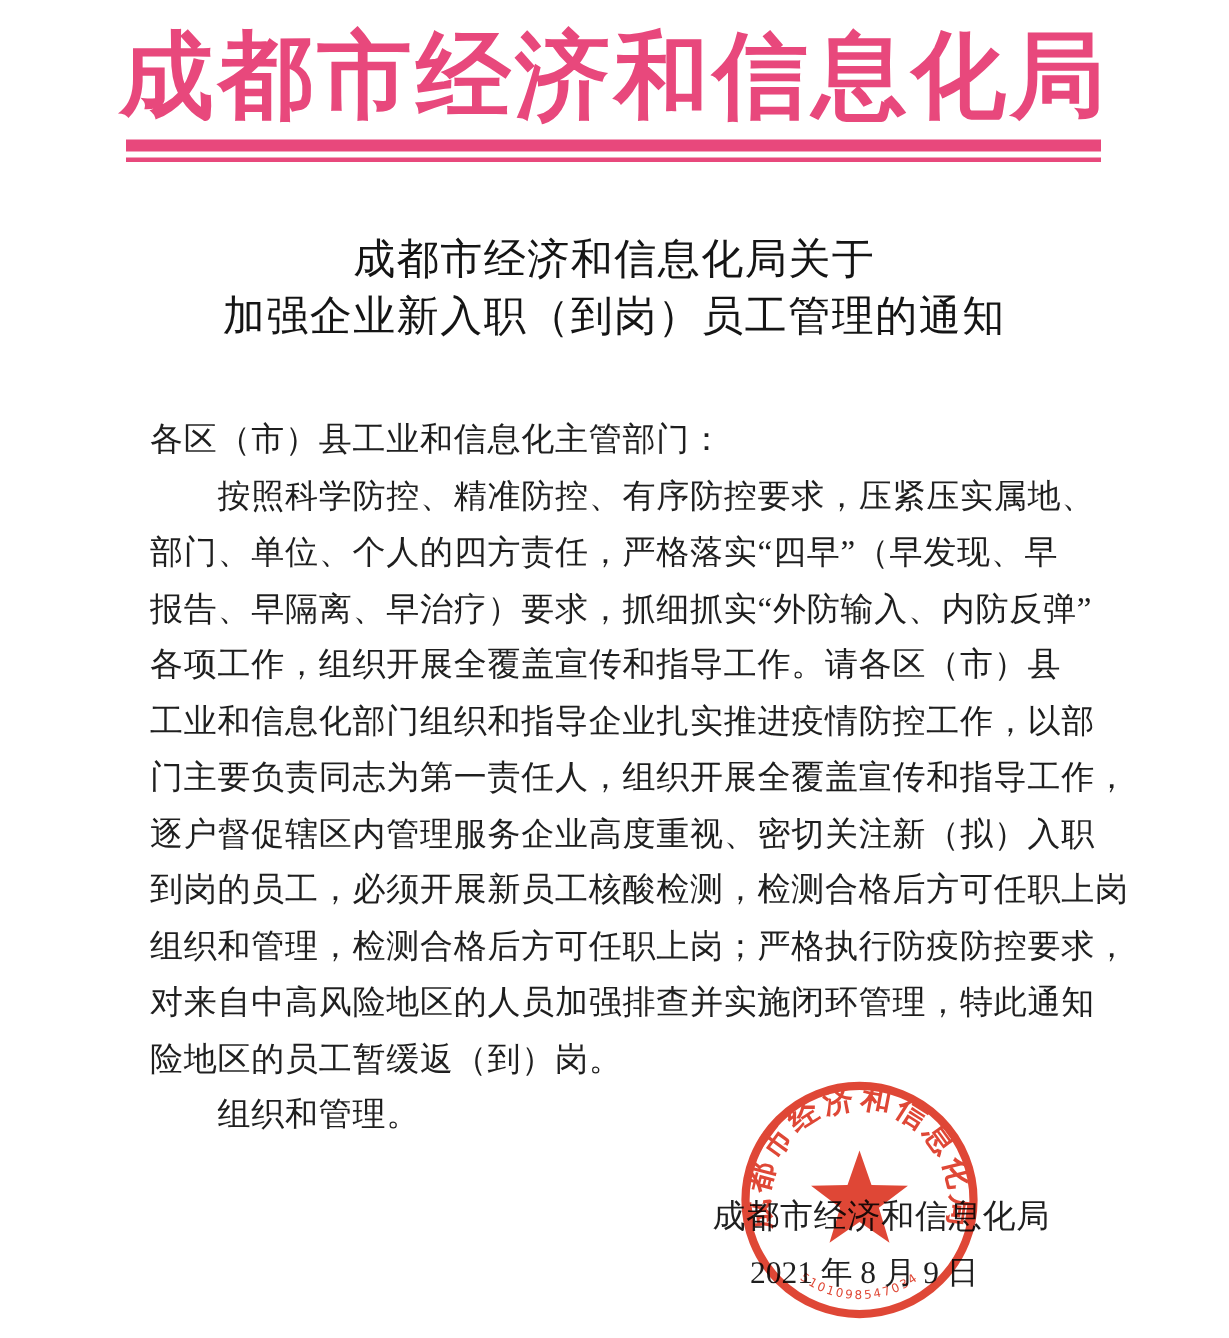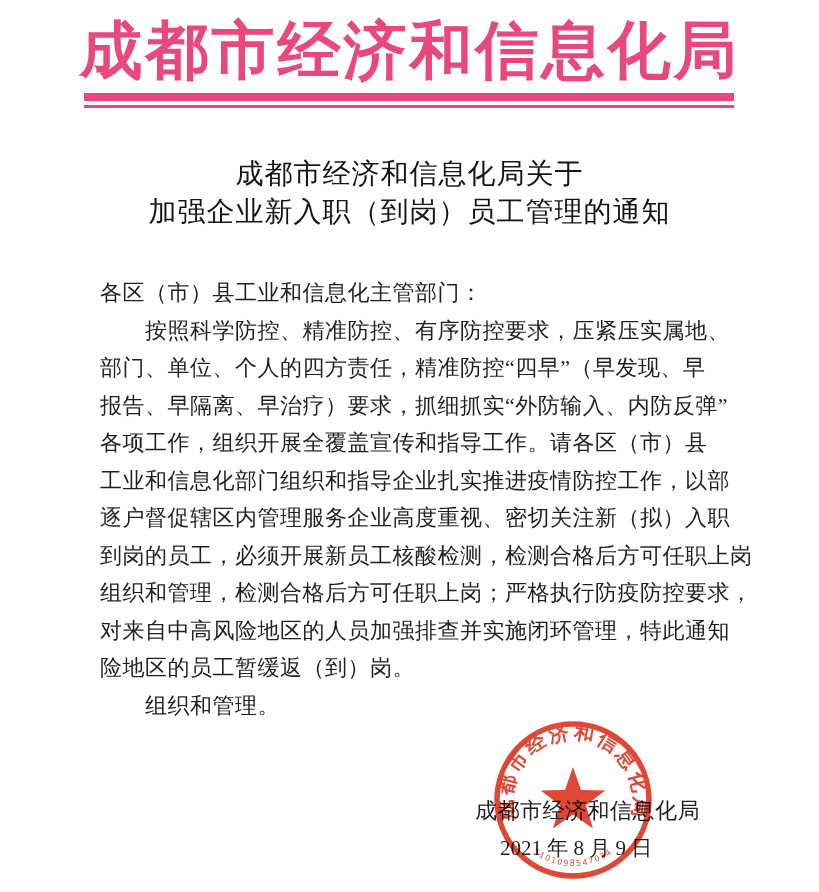--- a/index.html
+++ b/index.html
@@ -97,24 +97,25 @@
   <div class="rule-thin"></div>
 
   <div class="doc-title">
     <div>成都市经济和信息化局关于</div>
     <div>加强企业新入职（到岗）员工管理的通知</div>
   </div>
 
   <div class="body-text">
     <div class="line">各区（市）县工业和信息化主管部门：</div>
     <div class="line indent">按照科学防控、精准防控、有序防控要求，压紧压实属地、</div>
-    <div class="line">部门、单位、个人的四方责任，精准防控“四早”（早发现、早</div>
+    <div class="line">部门、单位、个人的四方责任，严格落实“四早”（早发现、早</div>
     <div class="line">报告、早隔离、早治疗）要求，抓细抓实“外防输入、内防反弹”</div>
     <div class="line">各项工作，组织开展全覆盖宣传和指导工作。请各区（市）县</div>
     <div class="line">工业和信息化部门组织和指导企业扎实推进疫情防控工作，以部</div>
+    <div class="line">门主要负责同志为第一责任人，组织开展全覆盖宣传和指导工作，</div>
     <div class="line">逐户督促辖区内管理服务企业高度重视、密切关注新（拟）入职</div>
     <div class="line">到岗的员工，必须开展新员工核酸检测，检测合格后方可任职上岗</div>
     <div class="line">组织和管理，检测合格后方可任职上岗；严格执行防疫防控要求，</div>
     <div class="line">对来自中高风险地区的人员加强排查并实施闭环管理，特此通知</div>
     <div class="line">险地区的员工暂缓返（到）岗。</div>
     <div class="line indent">组织和管理。</div>
   </div>
 
   <div class="signature">成都市经济和信息化局</div>
   <div class="date">2021 年 8 月 9 日</div>

